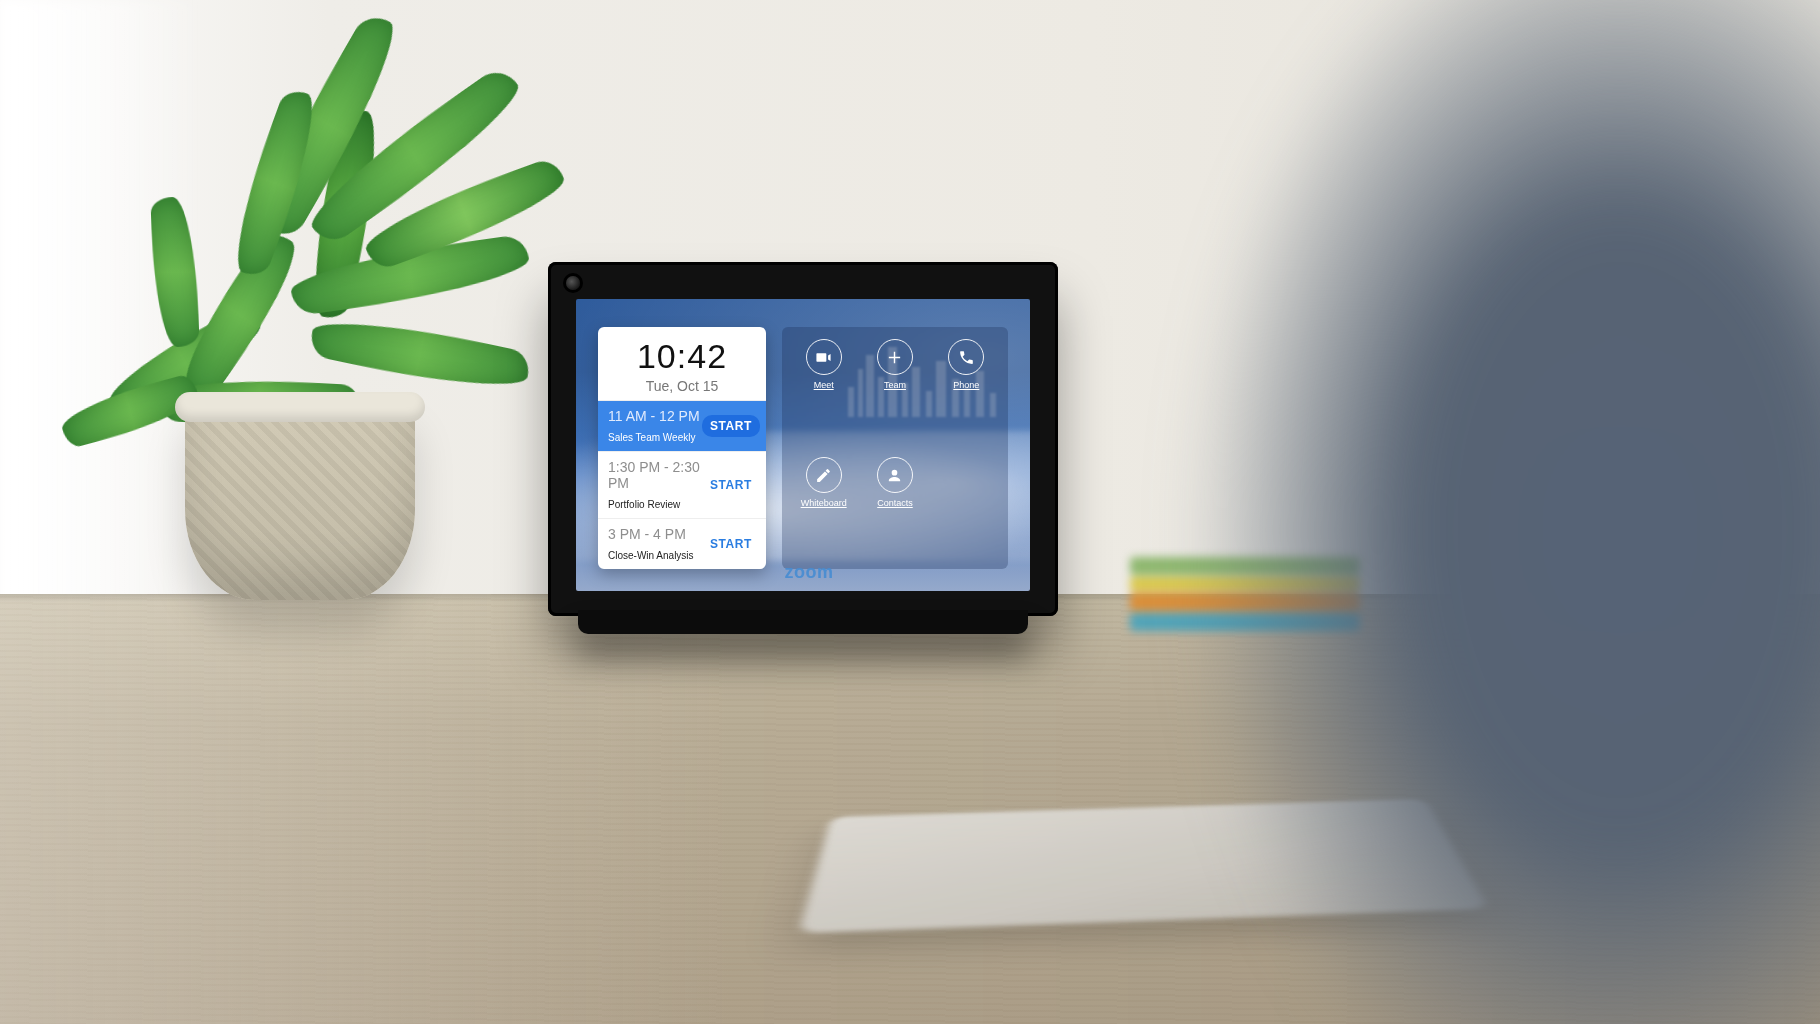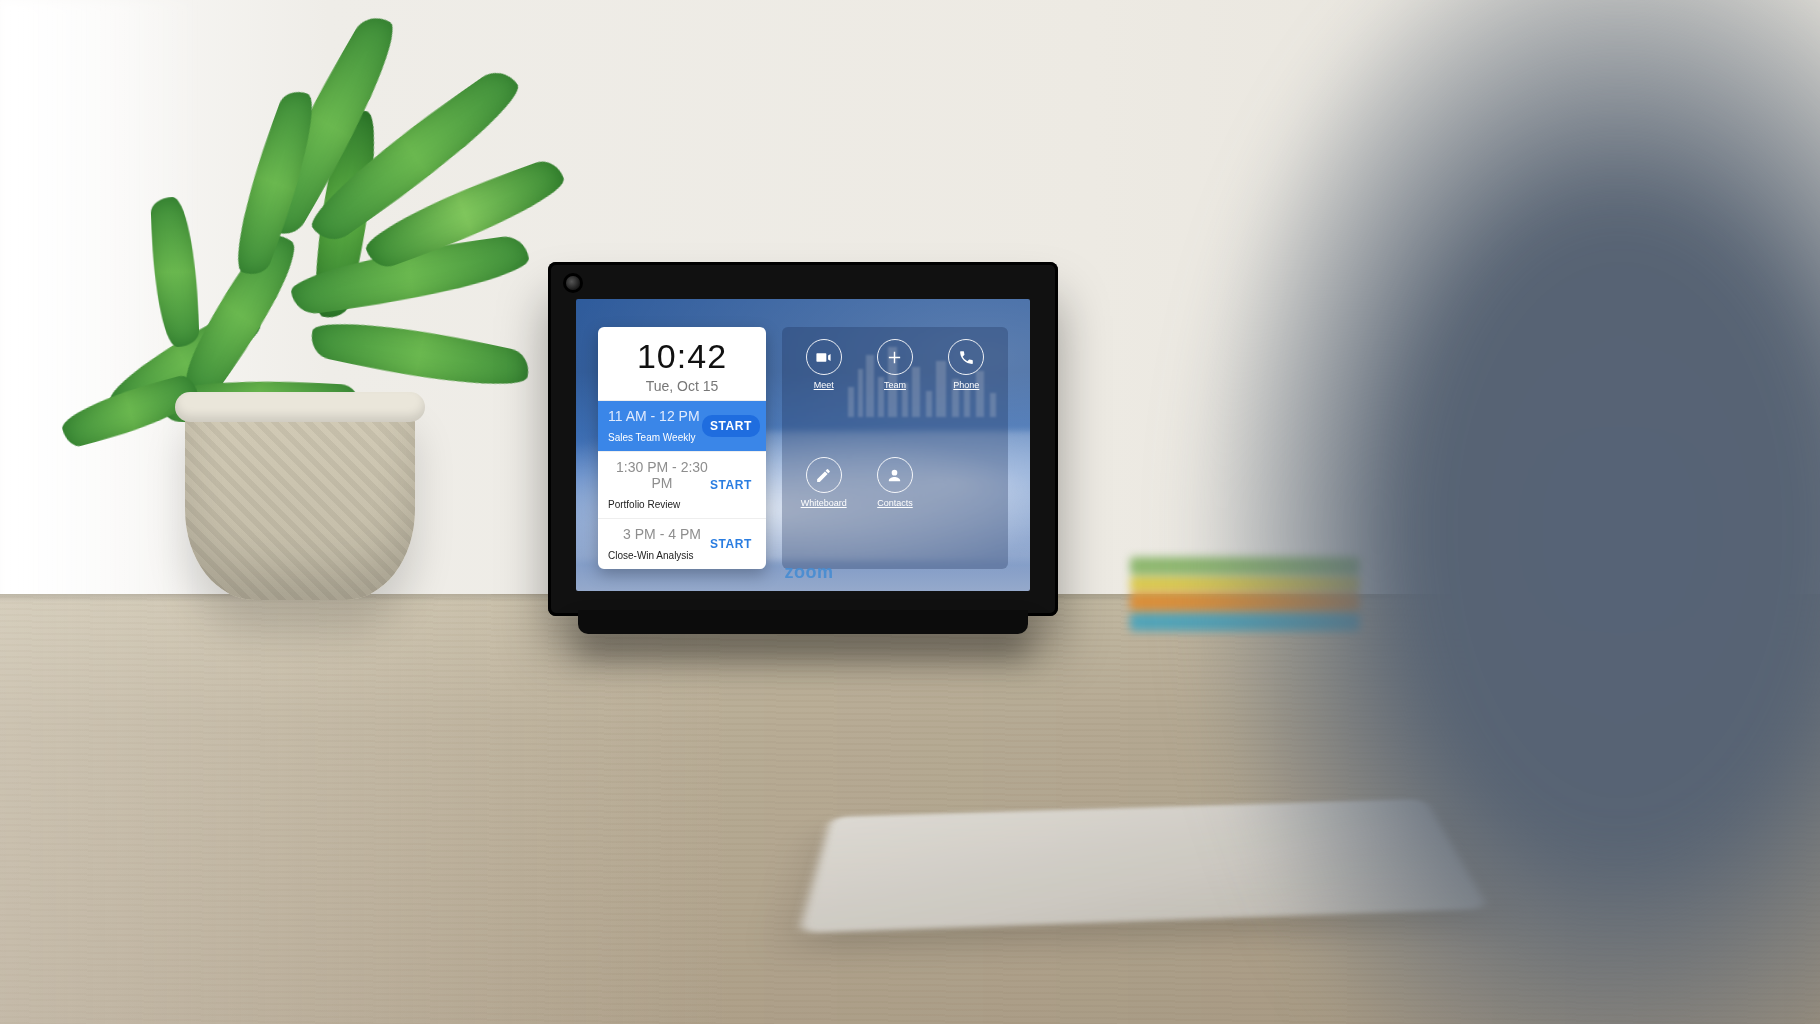--- a/index.html
+++ b/index.html
@@ -164,21 +164,21 @@
     color:#222; box-shadow:0 6px 16px rgba(0,0,0,0.25);
   }
   .clock { text-align:center; padding:10px 6px 6px; }
   .clock .time { font-size:34px; font-weight:400; color:#111; letter-spacing:1px; }
   .clock .date { font-size:14px; color:#777; margin-top:2px; }
 
   .item { position:relative; padding:7px 50px 7px 10px; border-top:1px solid #eee; }
   .item.active { background:#3a86e8; color:#fff; }
   .item .timerange { font-size:14px; opacity:0.95; }
   .item.active .timerange { color:#eaf1ff; }
-  .item:not(.active) .timerange { color:#888;text-align:center; }
+  .item:not(.active) .timerange { color:#888; }
   .item .title { font-size:10px; line-height:1.2; margin-top:8px; font-weight:500; }
   .item .start-btn {
     position:absolute; right:6px; top:50%; transform:translateY(-50%);
     font-size:12px; font-weight:700; letter-spacing:0.6px;
     padding:4px 8px; border-radius:10px; border:none; cursor:pointer;
   }
   .item.active .start-btn { background:#1f6ddf; color:#fff; }
   .item:not(.active) .start-btn { background:transparent; color:#2a7de1; }
 
   

